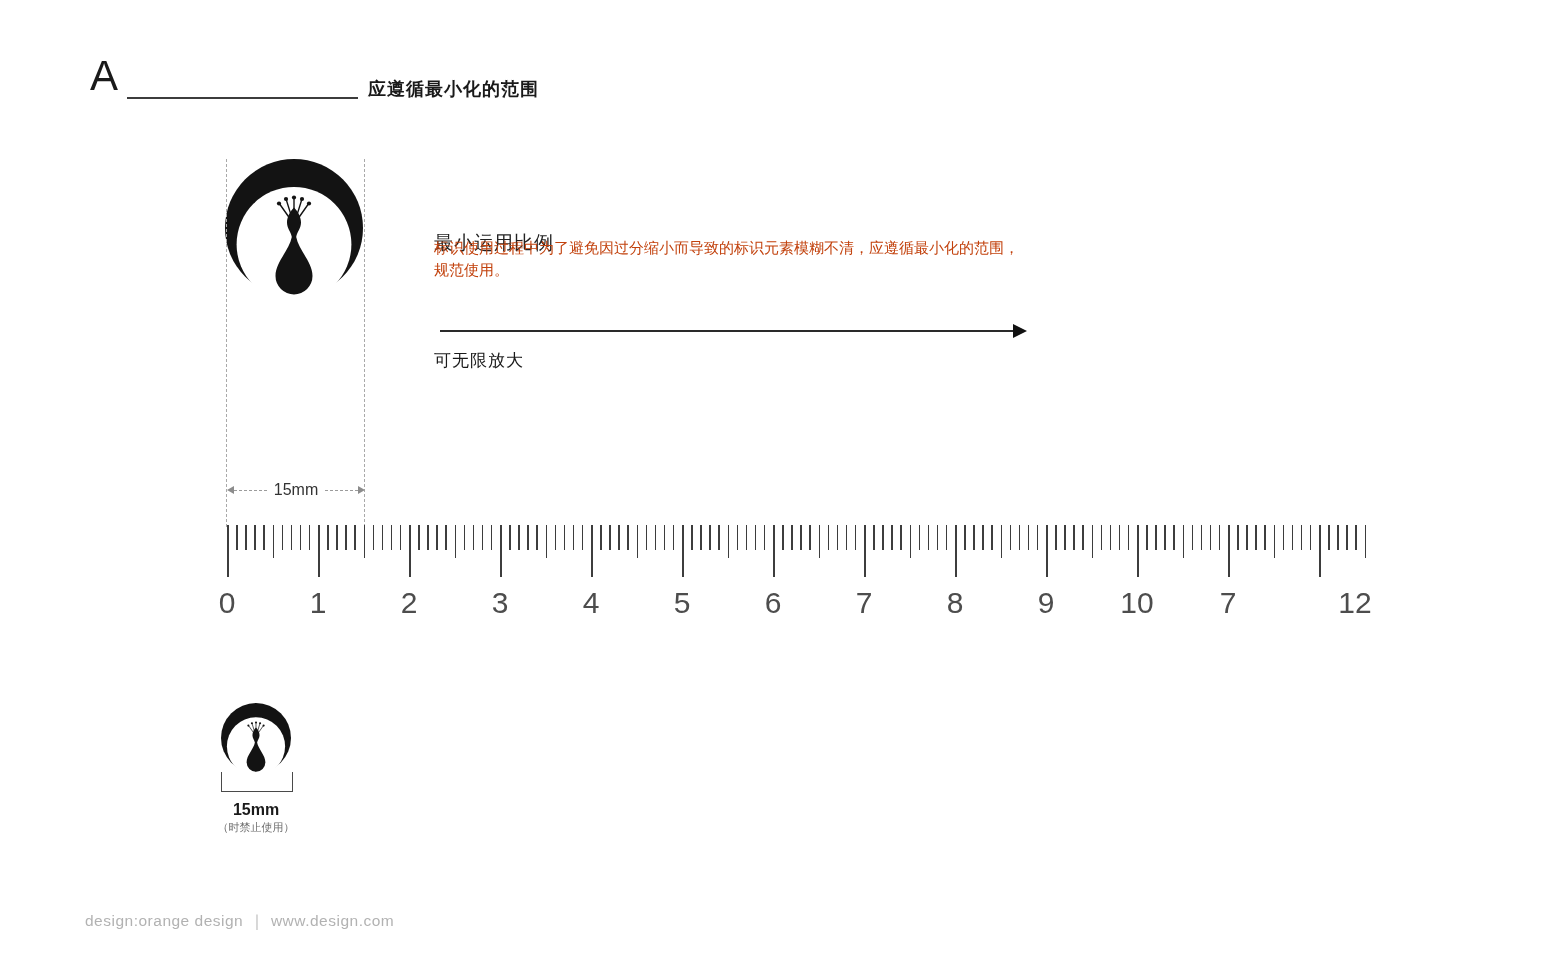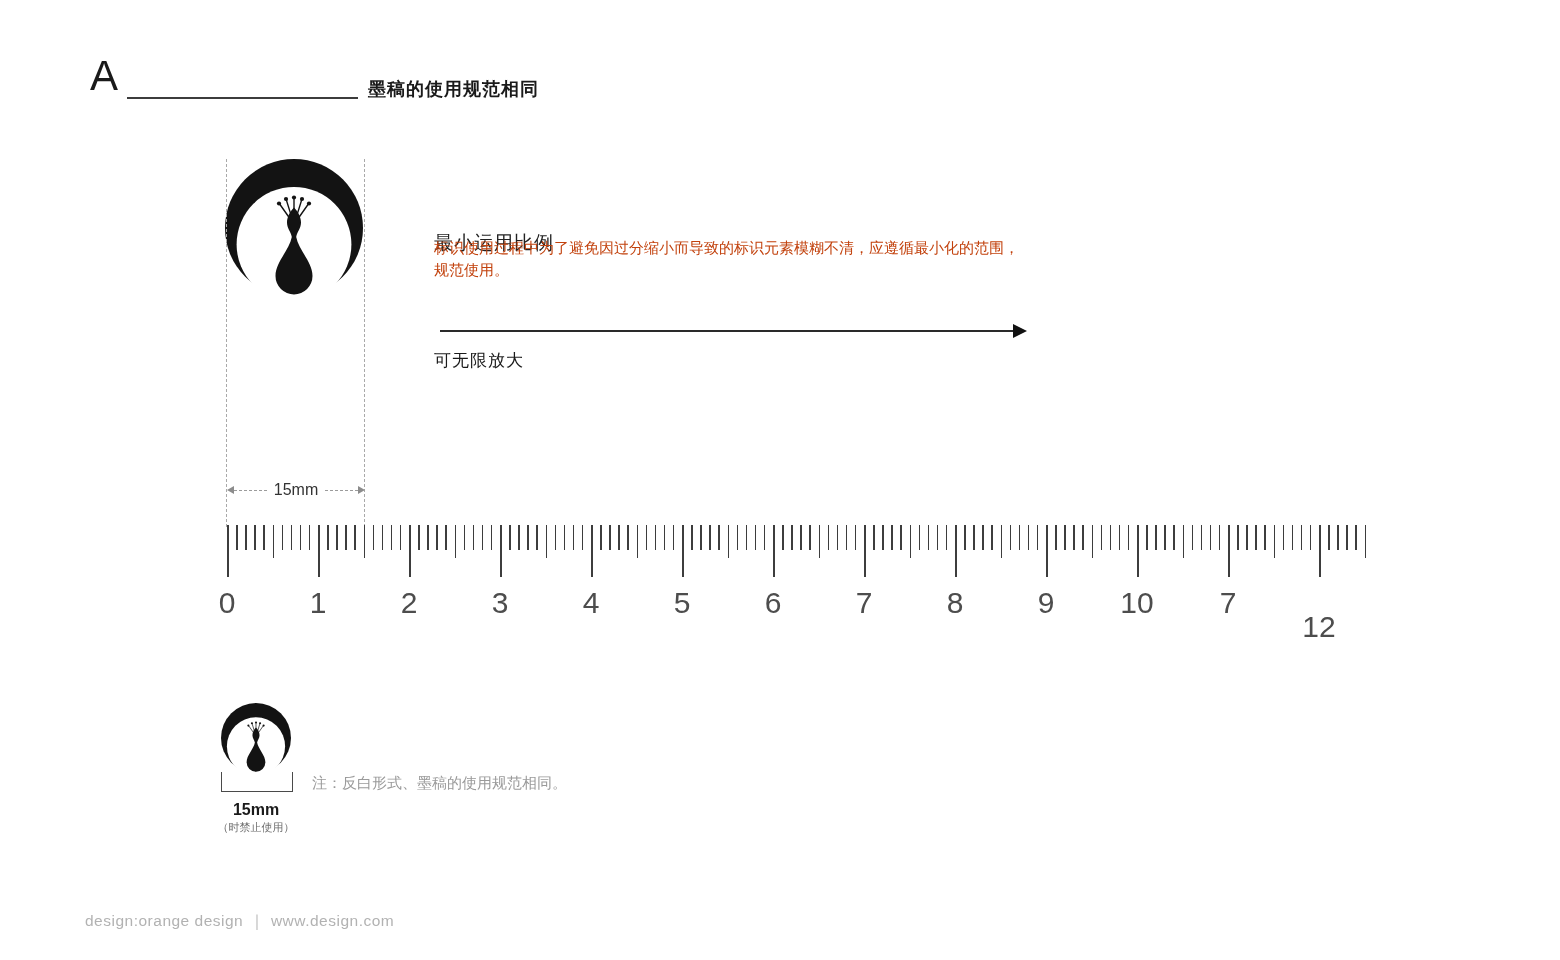--- a/index.html
+++ b/index.html
@@ -53,21 +53,21 @@
   .footer{left:85px;top:911px;font-size:15.5px;color:#b2b2b2;letter-spacing:0.5px;}
   .footer .sep{padding:0 6px;color:#b2b2b2;}
 </style>
 </head>
 <body>
 
 <div class="page">
 
   <div class="abs header-letter">A</div>
   <div class="abs header-line"></div>
-  <div class="abs header-title">墨稿的使用规范相同</div>
+  <div class="abs header-title">应遵循最小化的范围</div>
 
   <svg class="abs logo-large" viewBox="0 0 138 142" aria-hidden="true">
     <defs>
       <g id="peacock-logo">
         <circle cx="69" cy="69" r="69" fill="#131313"></circle>
         <circle cx="69" cy="85.4" r="57.4" fill="#ffffff"></circle>
         <g stroke="#131313" stroke-width="1.4" stroke-linecap="round">
           <line x1="69" y1="57" x2="69" y2="40"></line>
           <line x1="66.5" y1="57.5" x2="61.5" y2="41.5"></line>
           <line x1="71.5" y1="57.5" x2="76.5" y2="41.5"></line>
@@ -237,28 +237,27 @@
       <div class="ruler-num" style="left: 182px;">2</div>
       <div class="ruler-num" style="left: 273px;">3</div>
       <div class="ruler-num" style="left: 364px;">4</div>
       <div class="ruler-num" style="left: 455px;">5</div>
       <div class="ruler-num" style="left: 546px;">6</div>
       <div class="ruler-num" style="left: 637px;">7</div>
       <div class="ruler-num" style="left: 728px;">8</div>
       <div class="ruler-num" style="left: 819px;">9</div>
       <div class="ruler-num" style="left: 910px;">10</div>
       <div class="ruler-num" style="left: 1001px;">7</div>
-      <div class="ruler-num" style="left: 1092px; margin-top: 24px;">12</div>
+      <div class="ruler-num" style="left: 1128px;">12</div>
     </div>
 
   <svg class="abs logo-small" viewBox="0 0 138 142" aria-hidden="true">
     <use href="#peacock-logo"></use>
   </svg>
   <div class="abs bracket"></div>
   <div class="abs size-label">15mm</div>
   <div class="abs size-caption">（时禁止使用）</div>
-  <div class="abs min-note">注：反白形式、墨稿的使用规范相同。</div>
 
   <div class="abs footer">
     <span>design:orange design</span><span class="sep">｜</span><span>www.design.com</span>
   </div>
 
 </div>
 
 </body></html>

